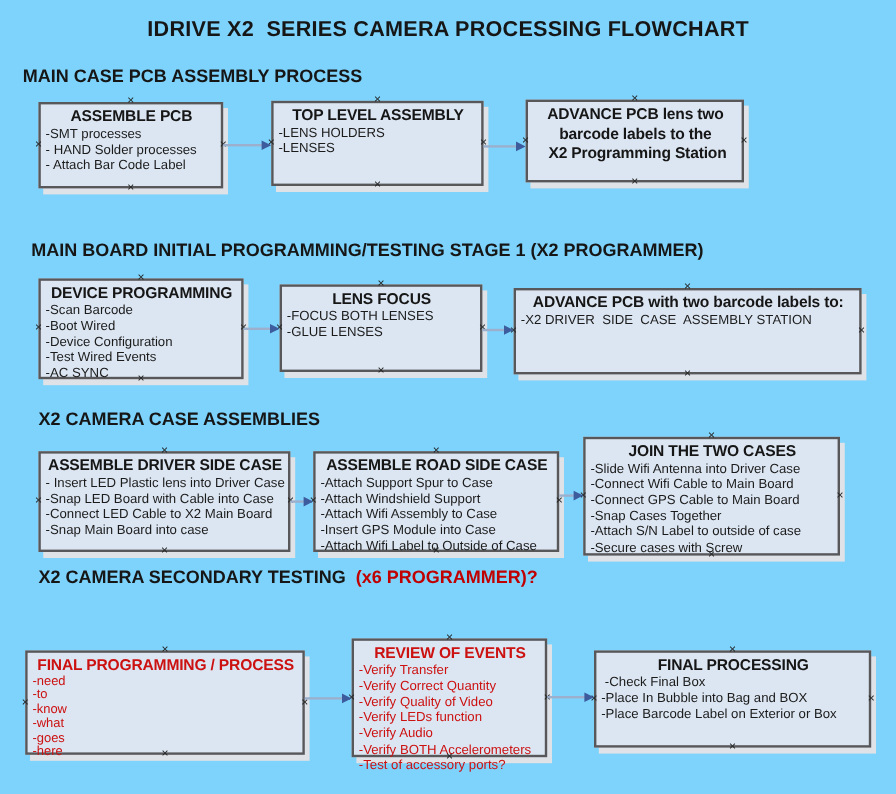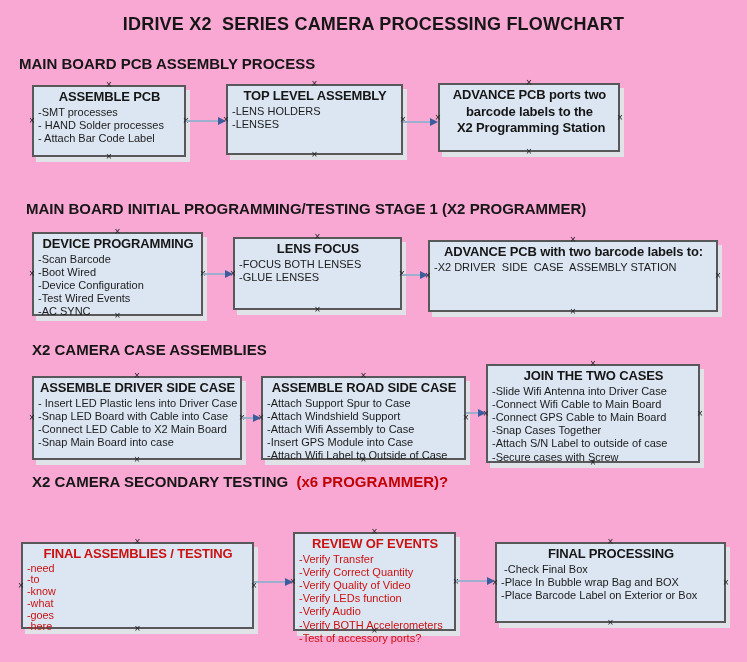--- a/index.html
+++ b/index.html
@@ -1,17 +1,17 @@
 <!DOCTYPE html>
 <html><head>
 <meta charset="utf-8">
 <style>
   html,body{margin:0;padding:0;background:#ffffff;}
   body{width:747px;height:662px;position:relative;font-family:"Liberation Sans",sans-serif;color:#111;}
-  .canvas{position:absolute;inset:0;background:#f9a8d4;overflow:hidden;text-decoration:underline;}
+  .canvas{position:absolute;inset:0;background:#7dd3fc;overflow:hidden;text-decoration:underline;}
 
   .title{position:absolute;top:14px;left:0;width:100%;text-align:center;
          font-size:18px;font-weight:bold;white-space:pre;letter-spacing:.2px;color:#161616;margin:0;}
 
   .section-heading{position:absolute;font-size:15px;font-weight:bold;white-space:pre;color:#161616;}
   .heading-red{color:#c00000;}
 
   .box{position:absolute;background:#dce6f2;border:2px solid #58585a;box-sizing:border-box;
        padding:2px 3px 0 4px;box-shadow:4px 5px 0 #dfe2e7;overflow:visible;}
   .box-title{font-weight:bold;font-size:13px;line-height:16.5px;letter-spacing:-.15px;
@@ -30,21 +30,21 @@
   .arrow-line{position:absolute;left:0;right:5px;top:3.5px;height:1.6px;background:#9cb0cd;}
   .arrow-head{position:absolute;right:0;top:.5px;width:0;height:0;
               border-top:4px solid transparent;border-bottom:4px solid transparent;
               border-left:8px solid #3d5c9d;}
 </style>
 </head>
 <body>
 
 <div class="canvas">
   <h1 class="title">IDRIVE X2  SERIES CAMERA PROCESSING FLOWCHART</h1>
-<div class="section-heading" style="left: 19px; top: 55px;"><span class="heading-black">MAIN BOARD PCB ASSEMBLY PROCESS</span></div>
+<div class="section-heading" style="left: 19px; top: 55px;"><span class="heading-black">MAIN CASE PCB ASSEMBLY PROCESS</span></div>
     <div class="box" style="left: 32px; top: 85px; width: 154px; height: 72px;">
     <span class="anchor anchor-top">×</span>
     <span class="anchor anchor-bottom">×</span>
     <span class="anchor anchor-left">×</span>
     <span class="anchor anchor-right">×</span>
     <div class="box-title">ASSEMBLE PCB</div>
     <div class="box-items">
         <div class="box-item">-SMT processes</div>
         <div class="box-item">- HAND Solder processes</div>
         <div class="box-item">- Attach Bar Code Label</div>
@@ -59,21 +59,21 @@
     <div class="box-items">
         <div class="box-item">-LENS HOLDERS</div>
         <div class="box-item">-LENSES</div>
       </div>
   </div>
     <div class="box" style="left: 438px; top: 83px; width: 182px; height: 69px;">
     <span class="anchor anchor-top">×</span>
     <span class="anchor anchor-bottom">×</span>
     <span class="anchor anchor-left">×</span>
     <span class="anchor anchor-right">×</span>
-    <div class="box-title">ADVANCE PCB ports two
+    <div class="box-title">ADVANCE PCB lens two
 barcode labels to the
  X2 Programming Station</div>
     <div class="box-items"></div>
   </div>
     <div class="arrow" style="left: 186px; top: 116.5px; width: 40px;">
     <span class="arrow-line"></span>
     <span class="arrow-head"></span>
   </div>
     <div class="arrow" style="left: 403px; top: 117.5px; width: 35px;">
     <span class="arrow-line"></span>
@@ -173,21 +173,21 @@
     <div class="arrow" style="left: 466px; top: 408.5px; width: 20px;">
     <span class="arrow-line"></span>
     <span class="arrow-head"></span>
   </div>
     <div class="section-heading" style="left: 32px; top: 473px; text-align: center;"><span class="heading-black">X2 CAMERA SECONDARY TESTING  </span><span class="heading-red">(x6 PROGRAMMER)?</span></div>
     <div class="box red compact" style="left: 21px; top: 542px; width: 233px; height: 87px;">
     <span class="anchor anchor-top">×</span>
     <span class="anchor anchor-bottom">×</span>
     <span class="anchor anchor-left">×</span>
     <span class="anchor anchor-right">×</span>
-    <div class="box-title">FINAL ASSEMBLIES / TESTING</div>
+    <div class="box-title">FINAL PROGRAMMING / PROCESS</div>
     <div class="box-items">
         <div class="box-item">-need</div>
         <div class="box-item">-to</div>
         <div class="box-item">-know</div>
         <div class="box-item">-what</div>
         <div class="box-item">-goes</div>
         <div class="box-item">-here</div>
       </div>
   </div>
     <div class="box red" style="left: 293px; top: 532px; width: 163px; height: 99px;">
@@ -207,21 +207,21 @@
       </div>
   </div>
     <div class="box" style="left: 495px; top: 542px; width: 231px; height: 81px;">
     <span class="anchor anchor-top">×</span>
     <span class="anchor anchor-bottom">×</span>
     <span class="anchor anchor-left">×</span>
     <span class="anchor anchor-right">×</span>
     <div class="box-title">FINAL PROCESSING</div>
     <div class="box-items">
         <div class="box-item"> -Check Final Box</div>
-        <div class="box-item">-Place In Bubble wrap Bag and BOX</div>
+        <div class="box-item">-Place In Bubble into Bag and BOX</div>
         <div class="box-item">-Place Barcode Label on Exterior or Box</div>
       </div>
   </div>
     <div class="arrow" style="left: 254px; top: 577.5px; width: 39px;">
     <span class="arrow-line"></span>
     <span class="arrow-head"></span>
   </div>
     <div class="arrow" style="left: 456px; top: 576.5px; width: 39px;">
     <span class="arrow-line"></span>
     <span class="arrow-head"></span>

